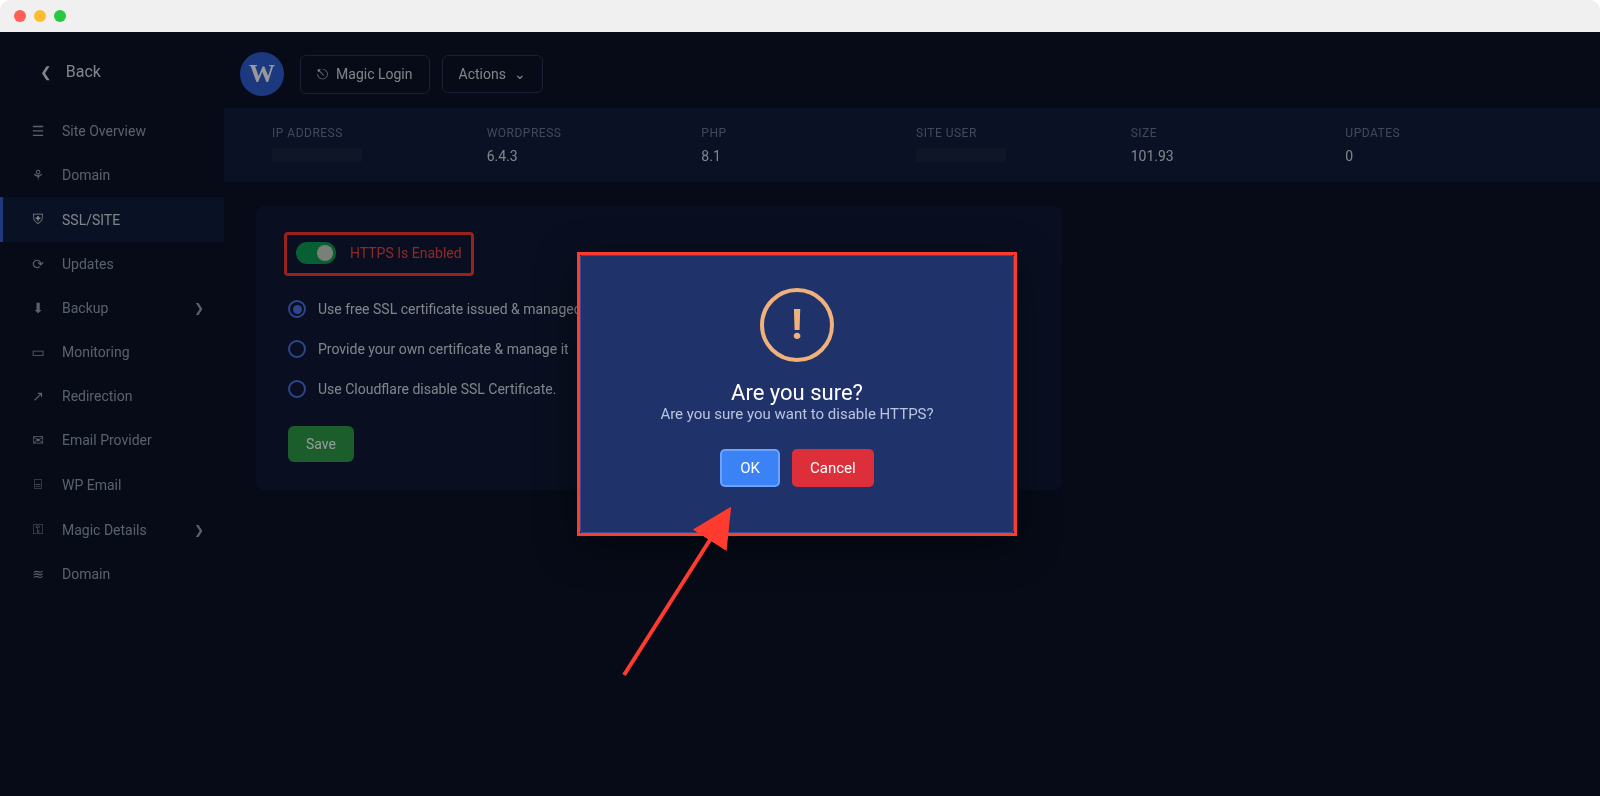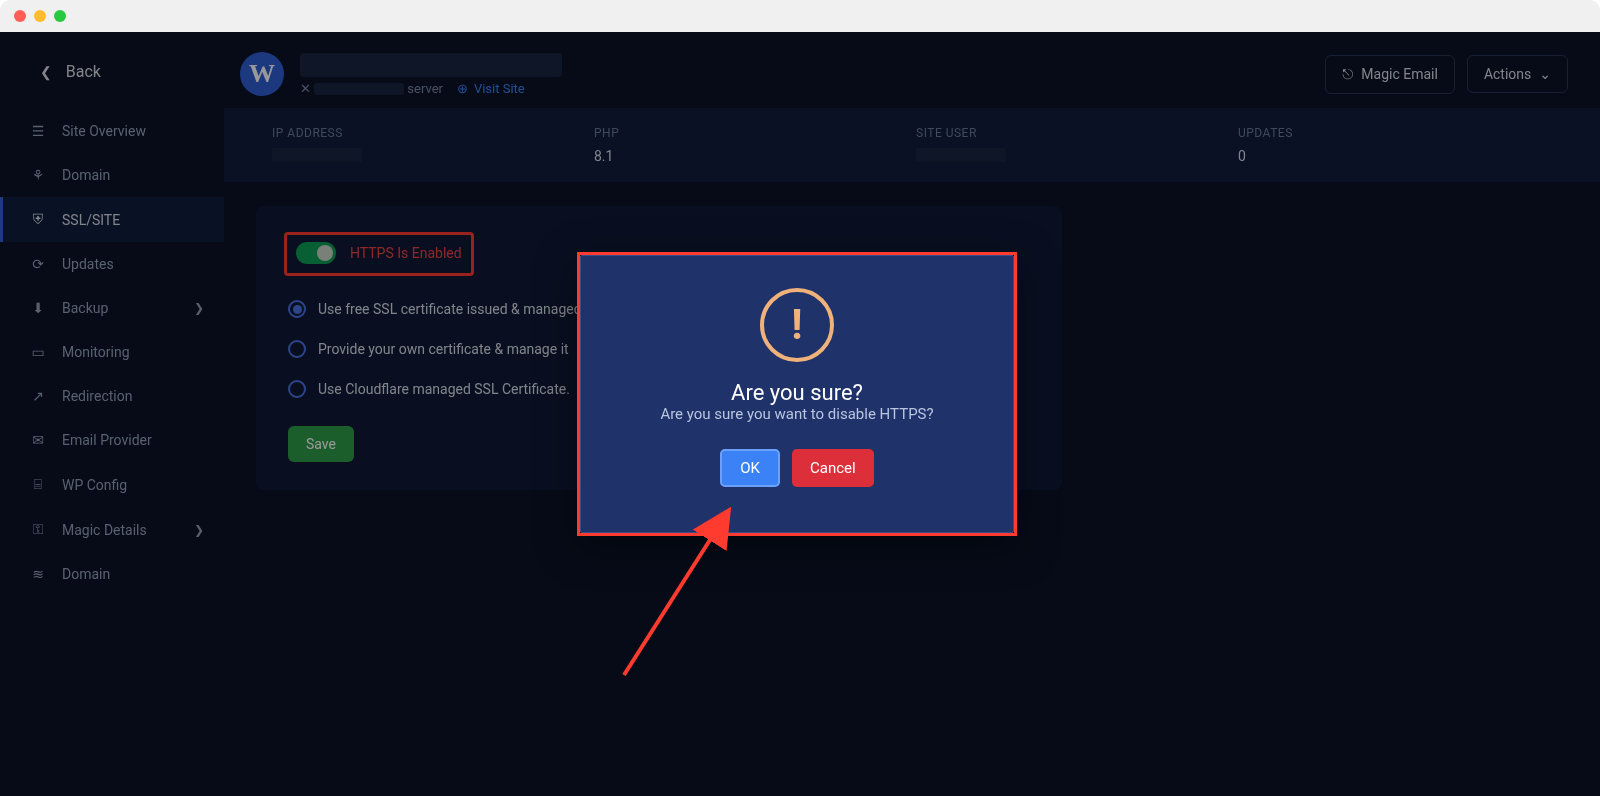--- a/index.html
+++ b/index.html
@@ -107,72 +107,68 @@
     <div class="nav-item">
       <span class="nav-icon">↗</span>
       <span>Redirection</span>
     </div>
     <div class="nav-item">
       <span class="nav-icon">✉</span>
       <span>Email Provider</span>
     </div>
     <div class="nav-item">
       <span class="nav-icon">⌸</span>
-      <span>WP Config</span>
+      <span>WP Email</span>
     </div>
     <div class="nav-item">
       <span class="nav-icon">⚿</span>
       <span>Magic Details</span>
       <span class="nav-chev">❯</span>
     </div>
     <div class="nav-item">
       <span class="nav-icon">≋</span>
       <span>Domain</span>
     </div>
   </div>
 
   <div class="main">
     <div class="header">
       <div class="wp-logo">W</div>
-      <div class="header-info">
-        <div class="site-title-row">
-          <div class="site-title-redact"></div>
-        </div>
-        <div class="header-sub">
-          <span>✕ <span class="redact"></span> <span>server</span></span>
-          <span class="visit-link">
-            <span>⊕</span>
-            <span>Visit Site</span>
-          </span>
-        </div>
-      </div>
       <div class="header-actions">
         <button class="btn-outline">
           <span>⎋</span>
-          <span>Magic Email</span>
+          <span>Magic Login</span>
         </button>
         <button class="btn-outline">
           <span>Actions</span>
           <span>⌄</span>
         </button>
       </div>
     </div>
 
     <div class="info-bar">
       <div class="info-col">
         <div class="info-label">IP ADDRESS</div>
         <div class="info-value redact"></div>
       </div>
       <div class="info-col">
+        <div class="info-label">WORDPRESS</div>
+        <div class="info-value">6.4.3</div>
+      </div>
+      <div class="info-col">
         <div class="info-label">PHP</div>
         <div class="info-value">8.1</div>
       </div>
       <div class="info-col">
         <div class="info-label">SITE USER</div>
         <div class="info-value redact"></div>
+      </div>
+      <div class="info-col">
+        <div class="info-label">SIZE</div>
+        <div class="info-value">101.93</div>
       </div>
       <div class="info-col">
         <div class="info-label">UPDATES</div>
         <div class="info-value">0</div>
       </div>
     </div>
 
     <div class="content">
       <div class="panel">
         <div class="toggle-row">
@@ -184,21 +180,21 @@
           <div class="radio-row">
             <div class="radio checked"></div>
             <div class="radio-label">Use free SSL certificate issued &amp; managed</div>
           </div>
           <div class="radio-row">
             <div class="radio"></div>
             <div class="radio-label">Provide your own certificate &amp; manage it</div>
           </div>
           <div class="radio-row">
             <div class="radio"></div>
-            <div class="radio-label">Use Cloudflare managed SSL Certificate.</div>
+            <div class="radio-label">Use Cloudflare disable SSL Certificate.</div>
           </div>
         </div>
         <button class="btn-save">Save</button>
       </div>
     </div>
   </div>
 
   <div class="modal-wrap">
     <div class="modal-highlight"></div>
     <div class="modal">

